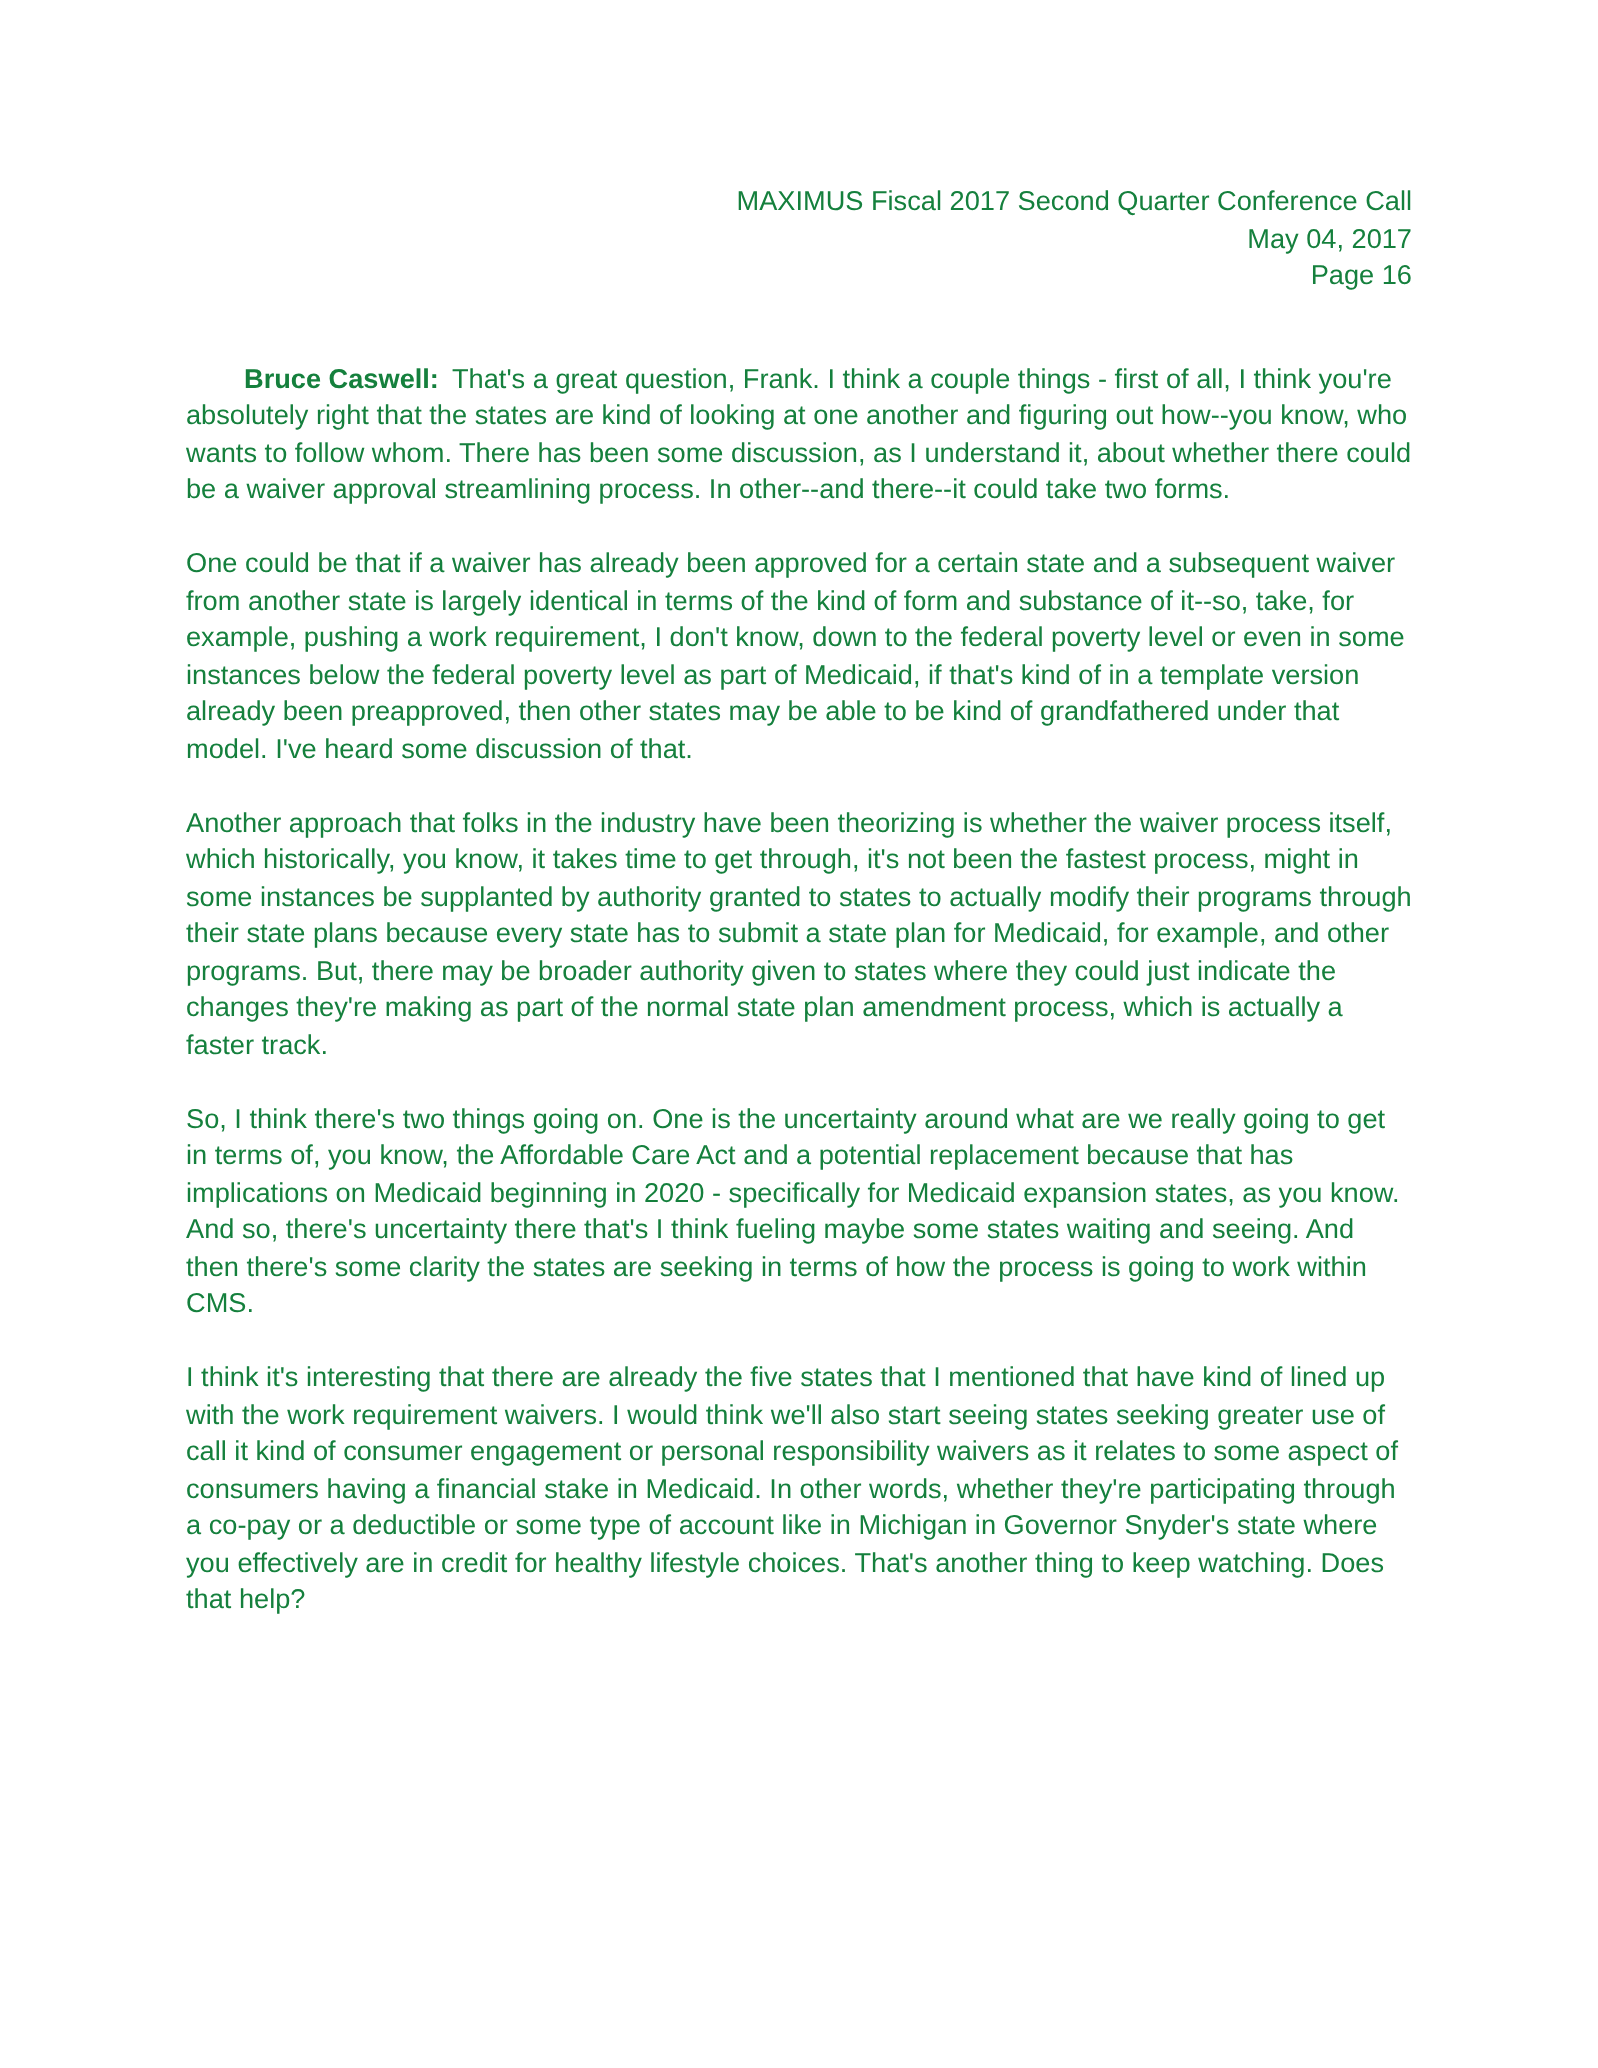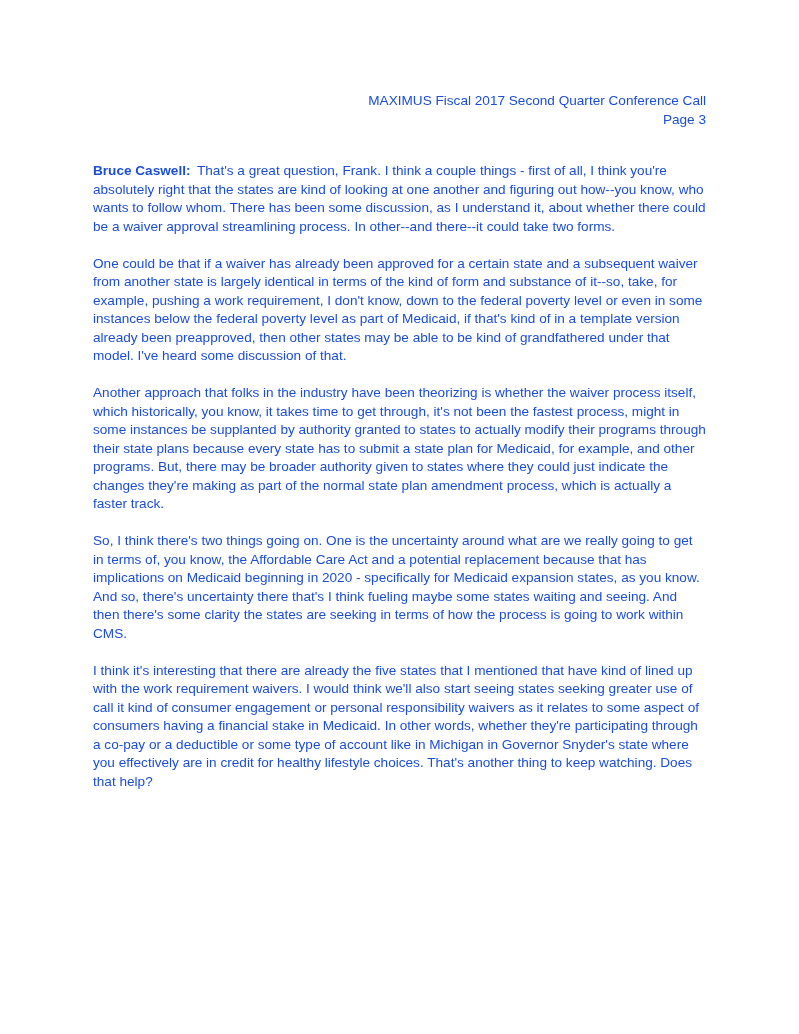--- a/index.html
+++ b/index.html
@@ -6,51 +6,53 @@
     margin: 0;
     padding: 0;
     background: #ffffff;
   }
   .page {
     position: relative;
     width: 799px;
     height: 1034px;
     box-sizing: border-box;
     background: #ffffff;
-    color: #1d4ed8;
+    color: #15803d;
     font-family: "Liberation Sans", sans-serif;
     font-size: 13.6px;
     line-height: 18.5px;
     padding: 92px 93px 10px 93px;
     overflow: hidden;
   }
   .doc-header {
     text-align: right;
     margin-bottom: 33px;
   }
   .doc-header div {
     white-space: nowrap;
   }
   .doc-body p.para {
     margin: 0 0 18.5px 0;
     text-align: left;
   }
   .speaker {
     font-weight: bold;
     margin-right: 3px;
+    margin-left: 29px;
   }
 </style>
 </head>
 <body>
 
 <div class="page">
 
   <div class="doc-header">
     <div>MAXIMUS Fiscal 2017 Second Quarter Conference Call</div>
-    <div>Page 3</div>
+    <div>May 04, 2017</div>
+    <div>Page 16</div>
   </div>
 
   <div class="doc-body">
     <p class="para"><strong class="speaker">Bruce Caswell:</strong><span> That's a great question, Frank. I think a couple things - first of all, I think you're absolutely right that the states are kind of looking at one another and figuring out how--you know, who wants to follow whom. There has been some discussion, as I understand it, about whether there could be a waiver approval streamlining process. In other--and there--it could take two forms.</span></p>
     <p class="para">One could be that if a waiver has already been approved for a certain state and a subsequent waiver from another state is largely identical in terms of the kind of form and substance of it--so, take, for example, pushing a work requirement, I don't know, down to the federal poverty level or even in some instances below the federal poverty level as part of Medicaid, if that's kind of in a template version already been preapproved, then other states may be able to be kind of grandfathered under that model. I've heard some discussion of that.</p>
     <p class="para">Another approach that folks in the industry have been theorizing is whether the waiver process itself, which historically, you know, it takes time to get through, it's not been the fastest process, might in some instances be supplanted by authority granted to states to actually modify their programs through their state plans because every state has to submit a state plan for Medicaid, for example, and other programs. But, there may be broader authority given to states where they could just indicate the changes they're making as part of the normal state plan amendment process, which is actually a faster track.</p>
     <p class="para">So, I think there's two things going on. One is the uncertainty around what are we really going to get in terms of, you know, the Affordable Care Act and a potential replacement because that has implications on Medicaid beginning in 2020 - specifically for Medicaid expansion states, as you know. And so, there's uncertainty there that's I think fueling maybe some states waiting and seeing. And then there's some clarity the states are seeking in terms of how the process is going to work within CMS.</p>
     <p class="para">I think it's interesting that there are already the five states that I mentioned that have kind of lined up with the work requirement waivers. I would think we'll also start seeing states seeking greater use of call it kind of consumer engagement or personal responsibility waivers as it relates to some aspect of consumers having a financial stake in Medicaid. In other words, whether they're participating through a co-pay or a deductible or some type of account like in Michigan in Governor Snyder's state where you effectively are in credit for healthy lifestyle choices. That's another thing to keep watching. Does that help?</p>
   </div>
 

